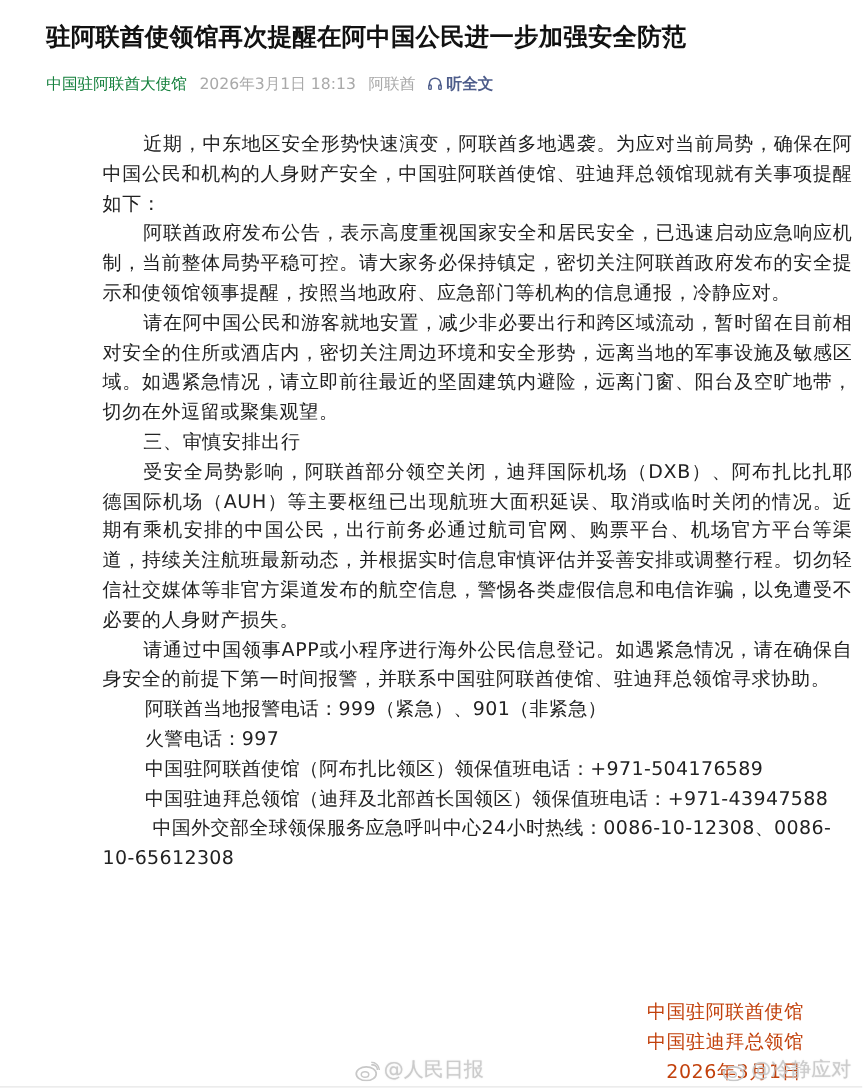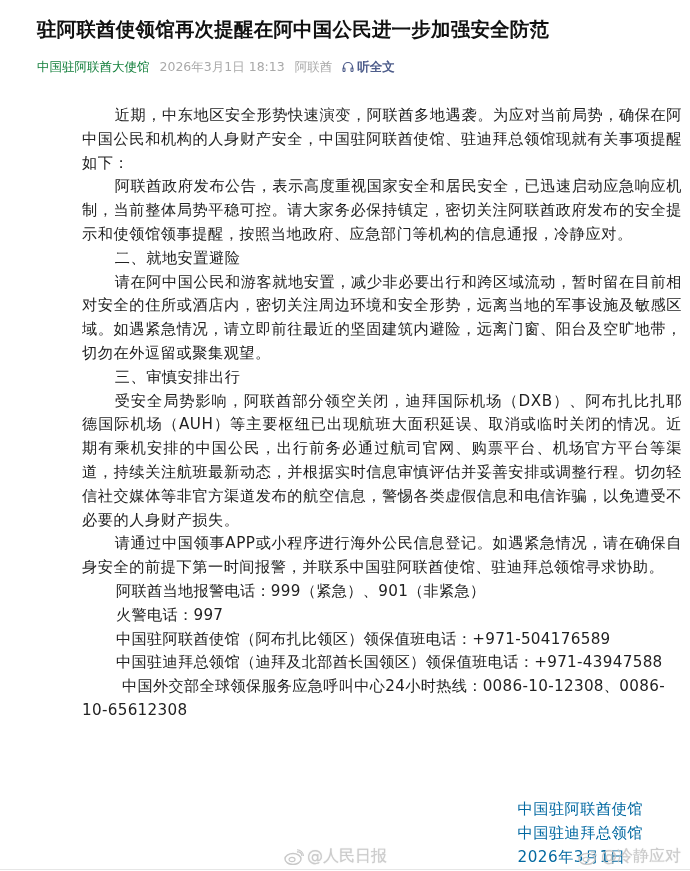--- a/index.html
+++ b/index.html
@@ -24,21 +24,21 @@
   .body { position: absolute; left: 46px; top: 104px; width: 600px; margin-left: 36px; }
   .p {
     font-size: 15.2px; line-height: 23.8px; color: #222222; text-align: justify;
     letter-spacing: 0.55px; white-space: pre-wrap; word-break: break-all;
   }
   .indent { text-indent: 2.15em; }
   .contact { padding-left: 34px; font-size: 15.2px; line-height: 23.8px; color: #222222; letter-spacing: 0.3px; white-space: nowrap; }
   .contact.hotline { padding-left: 40px; white-space: normal; text-indent: 0; }
   .hotline-wrap { font-size: 15.2px; line-height: 23.8px; color: #222222; letter-spacing: 0.3px; }
 
-  .sig { position: absolute; right: 47px; top: 798px; text-align: left; font-size: 15.2px; line-height: 23.8px; color: #0369a1; letter-spacing: 0.5px; }
+  .sig { position: absolute; right: 47px; top: 798px; text-align: right; font-size: 15.2px; line-height: 23.8px; color: #c2410c; letter-spacing: 0.5px; }
   .sig .date-line { padding-right: 2px; }
 
   .wm { position: absolute; font-size: 16px; color: rgba(200,200,200,0.85); white-space: nowrap; display: flex; align-items: center;
         text-shadow: 0 0 1px rgba(150,150,150,0.4); }
   .wm1 { left: 284px; top: 846px; }
   .wm2 { left: 578px; top: 846px; }
   .wm svg { margin-right: 3px; }
   .bottom-line { position: absolute; left: 0; top: 869px; width: 690px; height: 1px; background: #e6e6e6; }
 </style>
 </head>
@@ -57,21 +57,20 @@
         <rect x="1" y="7" width="2" height="3.5" rx="0.8" fill="none" stroke="#4d5c8a" stroke-width="1.1"></rect>
         <rect x="9" y="7" width="2" height="3.5" rx="0.8" fill="none" stroke="#4d5c8a" stroke-width="1.1"></rect>
       </svg>
       <span>听全文</span>
     </span>
   </div>
 
   <div class="body">
     <p class="p indent">近期，中东地区安全形势快速演变，阿联酋多地遇袭。为应对当前局势，确保在阿中国公民和机构的人身财产安全，中国驻阿联酋使馆、驻迪拜总领馆现就有关事项提醒如下：</p>
     <p class="p indent">阿联酋政府发布公告，表示高度重视国家安全和居民安全，已迅速启动应急响应机制，当前整体局势平稳可控。请大家务必保持镇定，密切关注阿联酋政府发布的安全提示和使领馆领事提醒，按照当地政府、应急部门等机构的信息通报，冷静应对。</p>
-    <p class="p indent">二、就地安置避险</p>
     <p class="p indent">请在阿中国公民和游客就地安置，减少非必要出行和跨区域流动，暂时留在目前相对安全的住所或酒店内，密切关注周边环境和安全形势，远离当地的军事设施及敏感区域。如遇紧急情况，请立即前往最近的坚固建筑内避险，远离门窗、阳台及空旷地带，切勿在外逗留或聚集观望。</p>
     <p class="p indent">三、审慎安排出行</p>
     <p class="p indent">受安全局势影响，阿联酋部分领空关闭，迪拜国际机场（DXB）、阿布扎比扎耶德国际机场（AUH）等主要枢纽已出现航班大面积延误、取消或临时关闭的情况。近期有乘机安排的中国公民，出行前务必通过航司官网、购票平台、机场官方平台等渠道，持续关注航班最新动态，并根据实时信息审慎评估并妥善安排或调整行程。切勿轻信社交媒体等非官方渠道发布的航空信息，警惕各类虚假信息和电信诈骗，以免遭受不必要的人身财产损失。</p>
     <p class="p indent">请通过中国领事APP或小程序进行海外公民信息登记。如遇紧急情况，请在确保自身安全的前提下第一时间报警，并联系中国驻阿联酋使馆、驻迪拜总领馆寻求协助。</p>
 
     <div class="contact">阿联酋当地报警电话：999（紧急）、901（非紧急）</div>
     <div class="contact">火警电话：997</div>
     <div class="contact">中国驻阿联酋使馆（阿布扎比领区）领保值班电话：+971-504176589</div>
     <div class="contact">中国驻迪拜总领馆（迪拜及北部酋长国领区）领保值班电话：+971-43947588</div>
     <div class="hotline-wrap">

